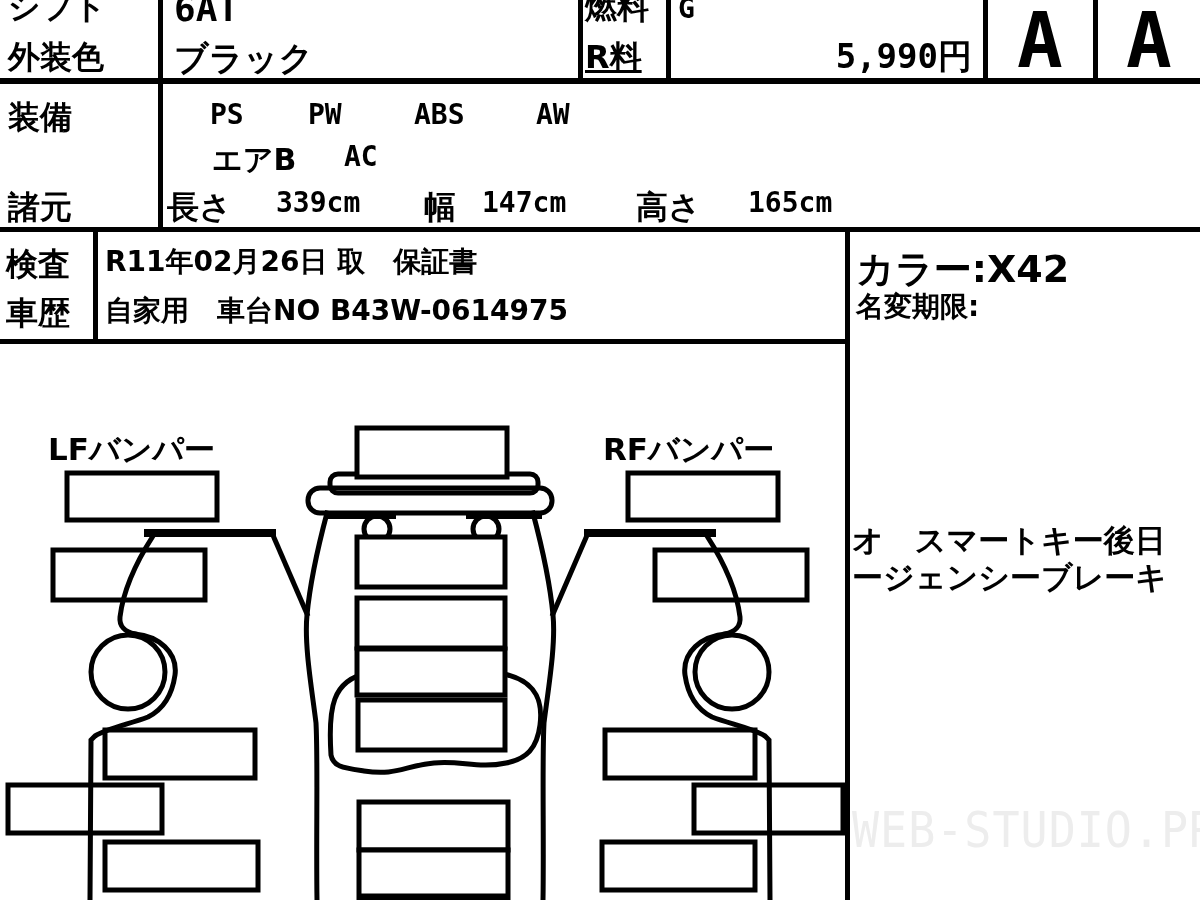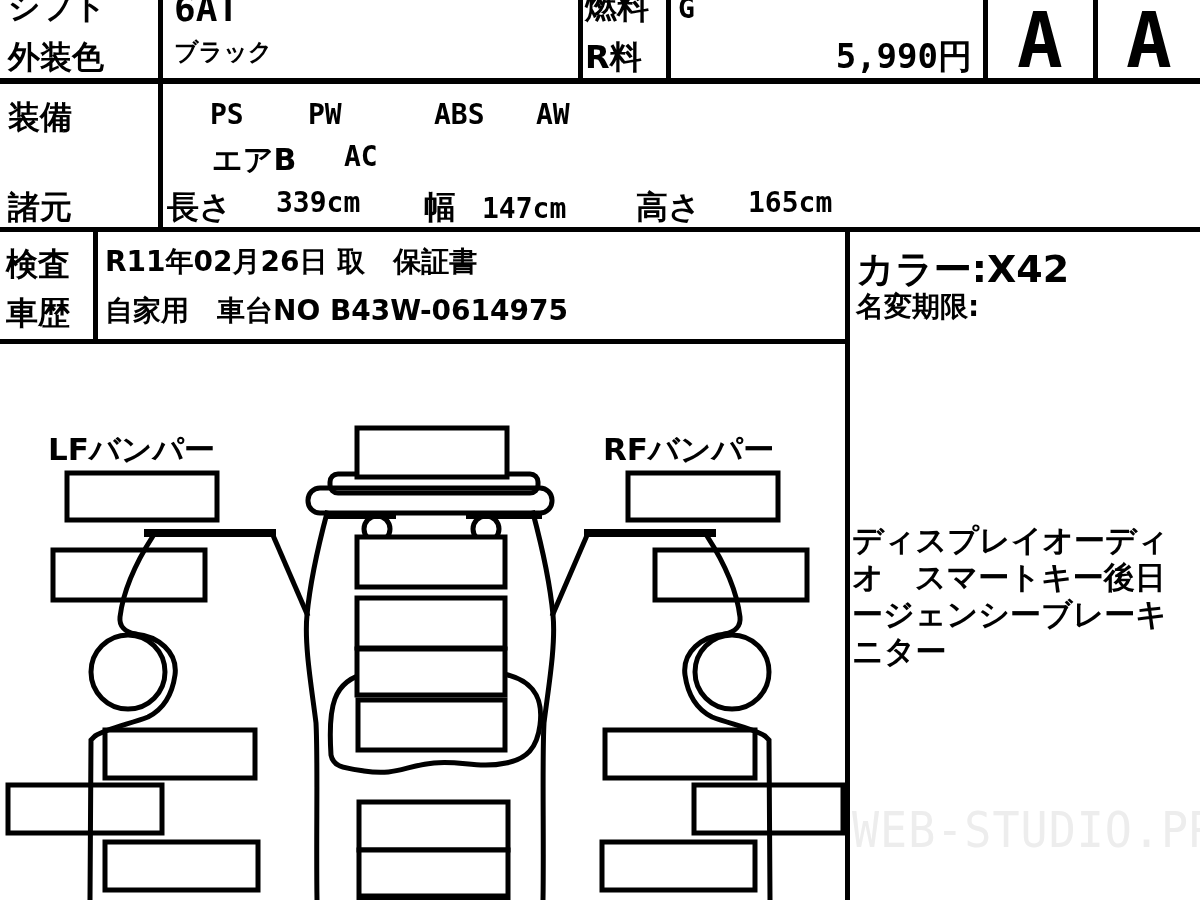--- a/index.html
+++ b/index.html
@@ -24,51 +24,51 @@
   }
   svg text{font-family:"DejaVu Sans","Liberation Sans",sans-serif;font-weight:bold;}
 </style>
 </head>
 <body>
 
 <div class="abs lbl" style="left:8px;top:-14px;">シフト</div>
 <div class="abs val mono" style="left:174px;top:-12px;font-size:36px;">6AT</div>
 
 <div class="abs lbl" style="left:8px;top:36px;">外装色</div>
-<div class="abs val" style="left:174px;top:36px;font-size:24px;">ブラック</div>
+<div class="abs val" style="left:174px;top:36px;font-size:34px;">ブラック</div>
 
 <div class="abs lbl" style="left:585px;top:-14px;">燃料</div>
 <div class="abs val mono" style="left:678px;top:-8px;font-size:28px;">G</div>
 
-<div class="abs lbl" style="left:585px;top:36px;">R料</div>
+<div class="abs lbl" style="left:585px;top:36px;text-decoration:underline;">R料</div>
 <div class="abs val mono" style="left:700px;top:34px;width:272px;text-align:right;font-size:34px;">5,990円</div>
 
 <div class="abs grade" style="left:988px;top:-4px;width:104px;">A</div>
 <div class="abs grade" style="left:1098px;top:-4px;width:102px;">A</div>
 
 <div class="vline" style="left:158px;top:0;height:80px;"></div>
 <div class="vline" style="left:578px;top:0;height:80px;"></div>
 <div class="vline" style="left:666px;top:0;height:80px;"></div>
 <div class="vline" style="left:983px;top:0;height:80px;"></div>
 <div class="vline" style="left:1093px;top:0;height:80px;"></div>
 <div class="hline" style="left:0;top:78px;width:1200px;height:6px;"></div>
 
 <div class="abs lbl" style="left:8px;top:96px;">装備</div>
 <div class="abs val mono" style="left:210px;top:98px;">PS</div>
 <div class="abs val mono" style="left:308px;top:98px;">PW</div>
-<div class="abs val mono" style="left:414px;top:98px;margin-left:20px;">ABS</div>
+<div class="abs val mono" style="left:414px;top:98px;">ABS</div>
 <div class="abs val mono" style="left:536px;top:98px;">AW</div>
 <div class="abs val" style="left:212px;top:140px;font-size:30px;">エアB</div>
 <div class="abs val mono" style="left:344px;top:140px;">AC</div>
 
 <div class="abs lbl" style="left:8px;top:186px;">諸元</div>
 <div class="abs lbl" style="left:167px;top:186px;">長さ</div>
 <div class="abs val mono" style="left:276px;top:186px;">339cm</div>
 <div class="abs lbl" style="left:424px;top:186px;">幅</div>
-<div class="abs val mono" style="left:482px;top:192px;text-align:center;">147cm</div>
+<div class="abs val mono" style="left:482px;top:186px;text-align:center;">147cm</div>
 <div class="abs lbl" style="left:636px;top:186px;">高さ</div>
 <div class="abs val mono" style="left:748px;top:186px;">165cm</div>
 
 <div class="vline" style="left:158px;top:84px;height:144px;"></div>
 <div class="hline" style="left:0;top:227px;width:1200px;"></div>
 
 <div class="abs lbl" style="left:6px;top:243px;">検査</div>
 <div class="abs lbl" style="left:6px;top:292px;">車歴</div>
 <div class="abs val" style="left:105px;top:243px;">R11年02月26日 取　保証書</div>
 <div class="abs val" style="left:105px;top:292px;">自家用　車台NO B43W-0614975</div>
@@ -127,19 +127,17 @@
     <rect x="605" y="390" width="150" height="48"></rect>
     <rect x="694" y="445" width="149" height="48"></rect>
     <rect x="602" y="502" width="153" height="48"></rect>
   </g>
 
   <text x="48" y="120" font-size="31" fill="#000">LFバンパー</text>
   <text x="603" y="120" font-size="31" fill="#000">RFバンパー</text>
 </svg>
 
 <div class="abs" style="left:852px;top:522px;width:345px;">
-  <div class="note-line">ディスプレイオーディ</div>
   <div class="note-line">オ　スマートキー後日</div>
   <div class="note-line">ージェンシーブレーキ</div>
-  <div class="note-line">ニター</div>
 </div>
 
 <div id="watermark" class="abs" style="left:852px;top:800px;">WEB-STUDIO.PRO</div>
 
 </body></html>

